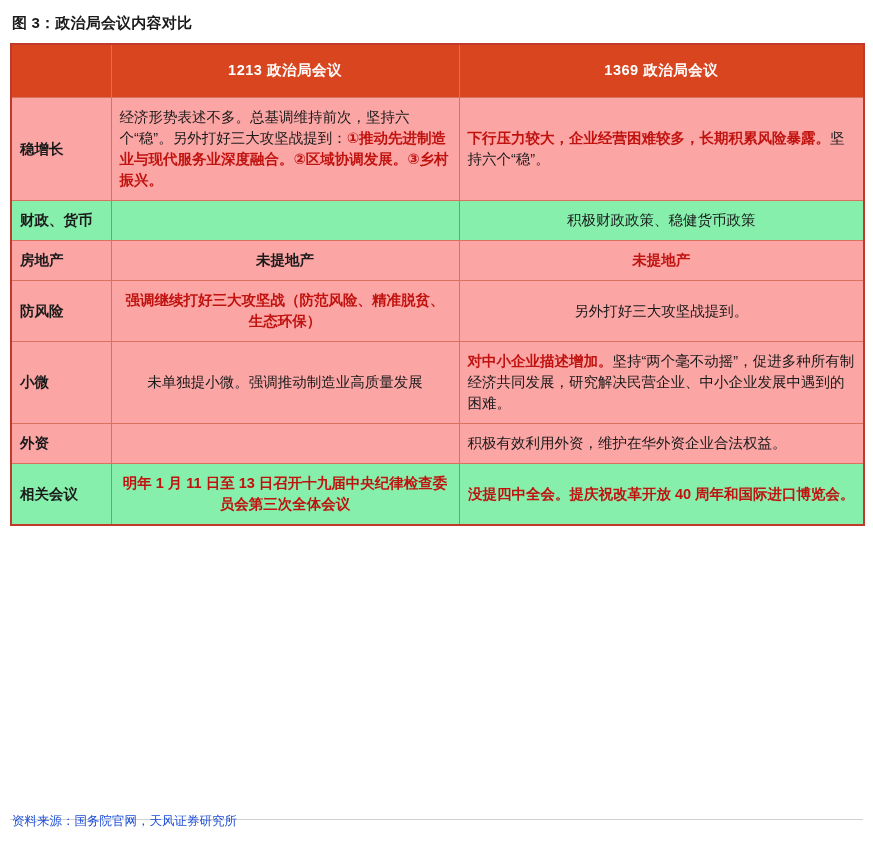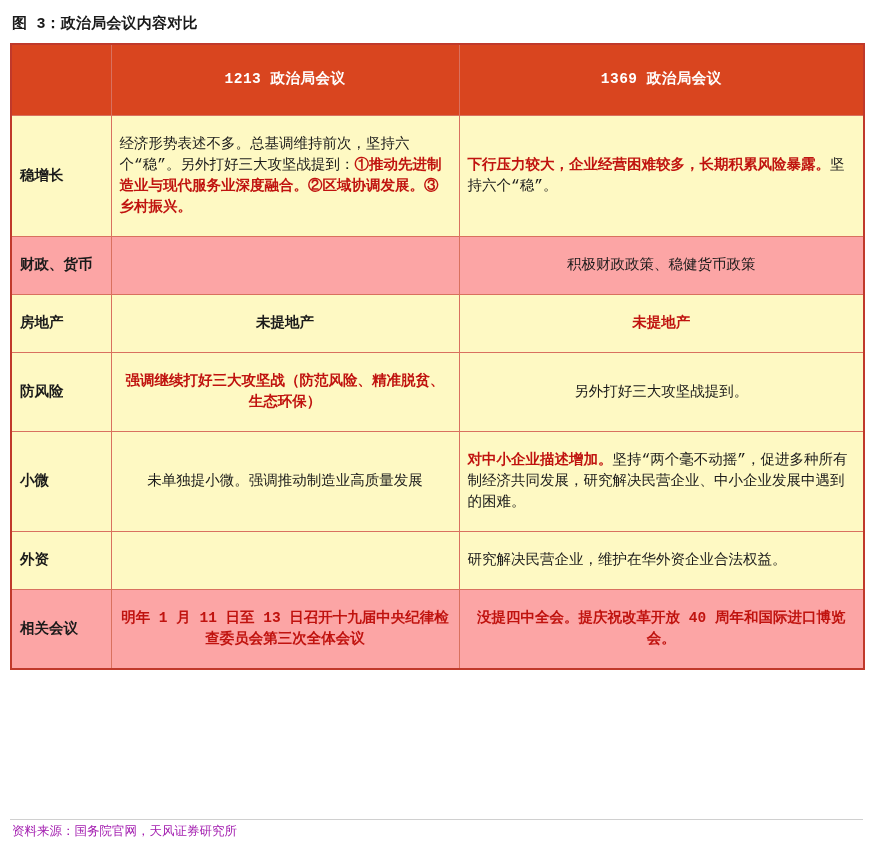--- a/index.html
+++ b/index.html
@@ -13,21 +13,20 @@
     font-family: "Liberation Sans", "DejaVu Sans", sans-serif;
     color: #1a1a1a;
     overflow: hidden;
   }
   .page {
     position: relative;
     width: 873px;
     height: 850px;
     box-sizing: border-box;
     padding: 12px 10px 0 10px;
-    font-family: Liberation Mono, monospace;
   }
   .fig-title {
     font-size: 15px;
     font-weight: bold;
     color: #1a1a1a;
     margin: 2px 0 10px 2px;
     letter-spacing: 0.2px;
   }
   table.cmp {
     border-collapse: collapse;
@@ -35,21 +34,21 @@
     width: 853px;
     border: 2px solid #c0392b;
   }
   table.cmp col.c0 { width: 100px; }
   table.cmp col.c1 { width: 348px; }
   table.cmp col.c2 { width: 405px; }
 
   table.cmp th, table.cmp td {
     border: 1px solid #d9715f;
     vertical-align: middle;
-    padding: 18px 8px;
+    padding: 9px 8px;
     font-size: 14.5px;
     line-height: 1.45;
   }
   thead th {
     background: #d9451f;
     color: #ffffff;
     font-size: 16px;
     font-weight: bold;
     text-align: center;
     height: 34px;
@@ -58,40 +57,40 @@
   }
   thead th.corner {
     background: #d9451f;
   }
   td.rowhead {
     text-align: left;
     font-weight: bold;
     font-size: 15px;
     color: #1a1a1a;
   }
-  tr.shade td { background: #fca5a5; margin-left: 11px; }
-  tr.plain td { background: #fef9c3; }
+  tr.shade td { background: #86efac; margin-left: 11px; }
+  tr.plain td { background: #fca5a5; }
 
   .cell {
     display: block;
     white-space: pre-wrap;
     word-break: break-word;
   }
   .center { text-align: center; }
   .left { text-align: left; }
   .bold { font-weight: bold; }
   .red { color: #c0130f; }
   .empty { min-height: 18px; }
 
   .source {
     position: absolute;
     left: 12px;
-    bottom: 10px;
+    bottom: 20px;
     font-size: 12.5px;
-    color: #a21caf;
+    color: #1d4ed8;
   }
   .footer-rule {
     position: absolute;
     left: 10px;
     right: 10px;
     bottom: 30px;
     height: 1px;
     background: #d0d0d0;
   }
 </style>
@@ -160,21 +159,21 @@
           <td>
             <span class="cell left"><span class="bold red">对中小企业描述增加。</span><span>坚持“两个毫不动摇”，促进多种所有制经济共同发展，研究解决民营企业、中小企业发展中遇到的困难。</span></span>
           </td>
         </tr>
         <tr class="plain">
           <td class="rowhead">外资</td>
           <td>
             <span class="cell center empty">&nbsp;</span>
           </td>
           <td>
-            <span class="cell left"><span>研究解决民营企业，维护在华外资企业合法权益。</span></span>
+            <span class="cell left"><span>积极有效利用外资，维护在华外资企业合法权益。</span></span>
           </td>
         </tr>
         <tr class="shade">
           <td class="rowhead">相关会议</td>
           <td>
             <span class="cell center"><span class="bold red">明年 1 月 11 日至 13 日召开十九届中央纪律检查委员会第三次全体会议</span></span>
           </td>
           <td>
             <span class="cell center"><span class="bold red">没提四中全会。提庆祝改革开放 40 周年和国际进口博览会。</span></span>
           </td>

